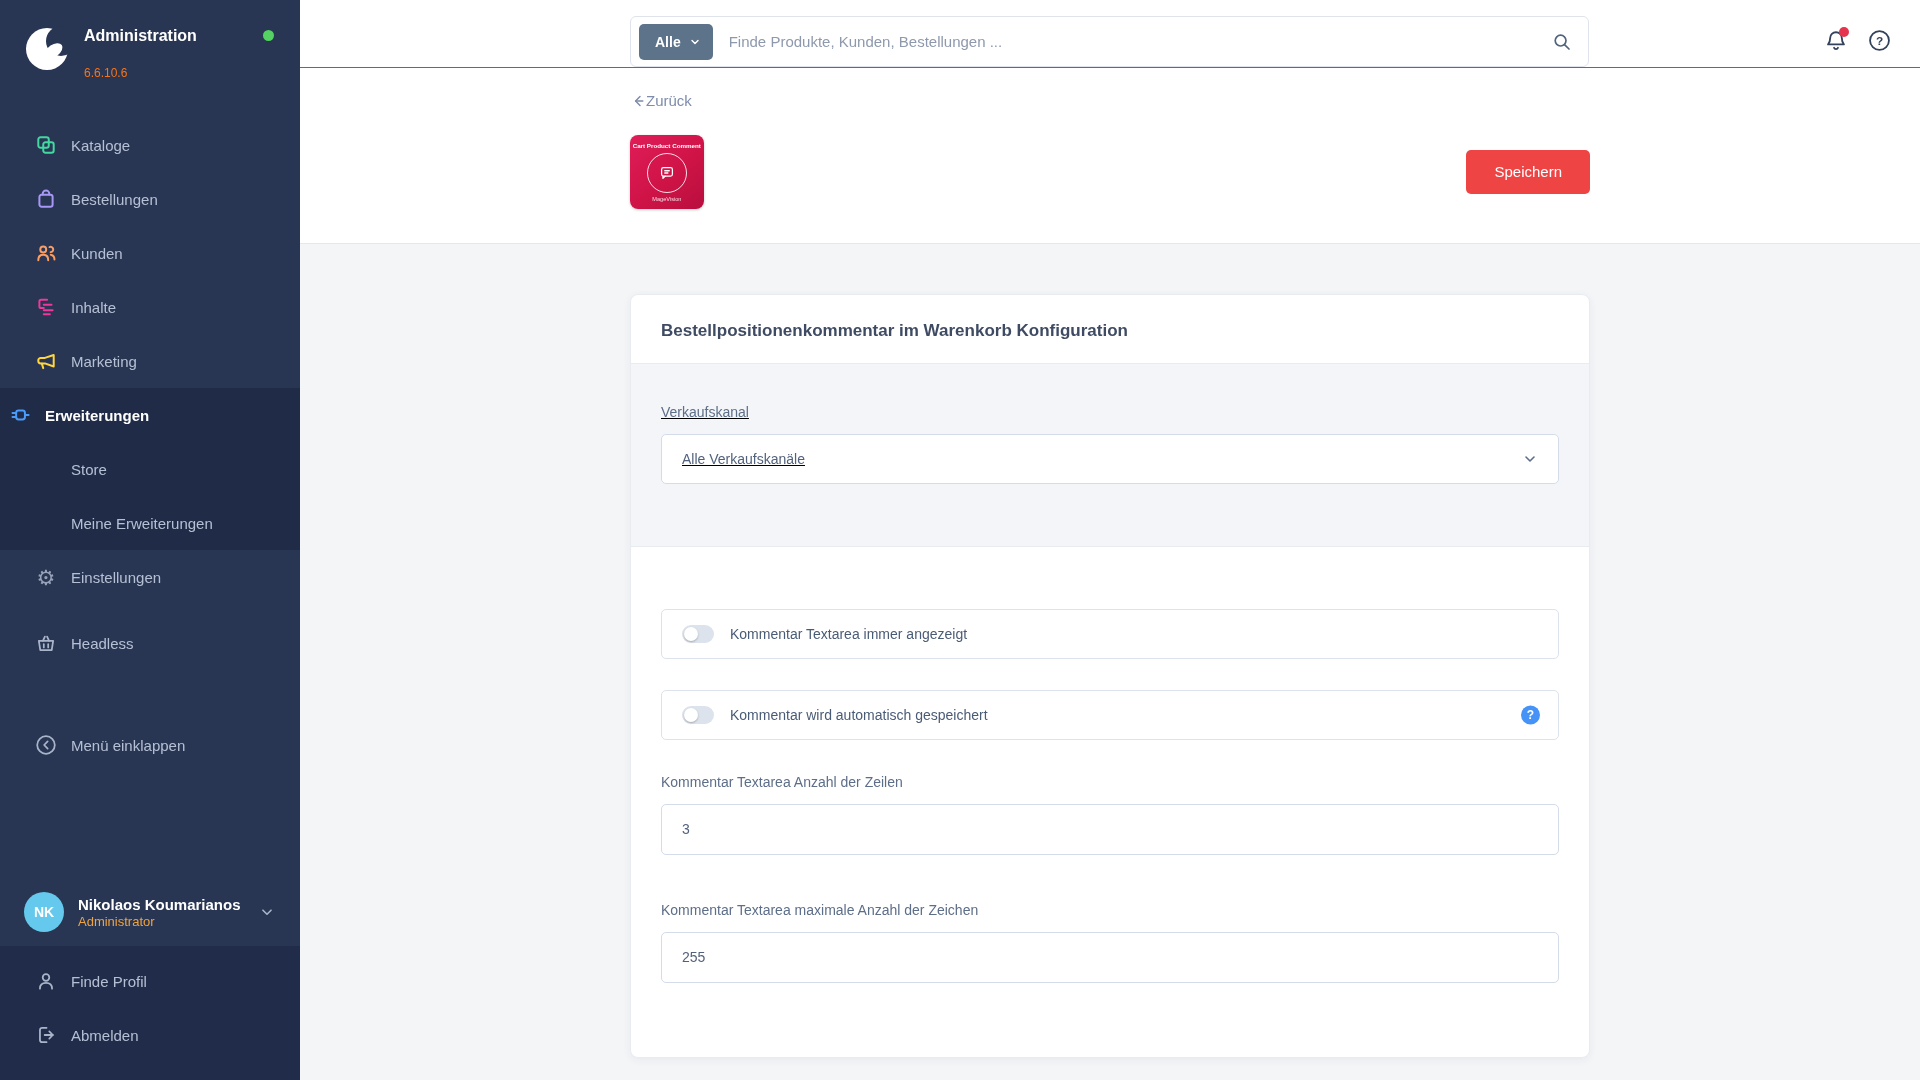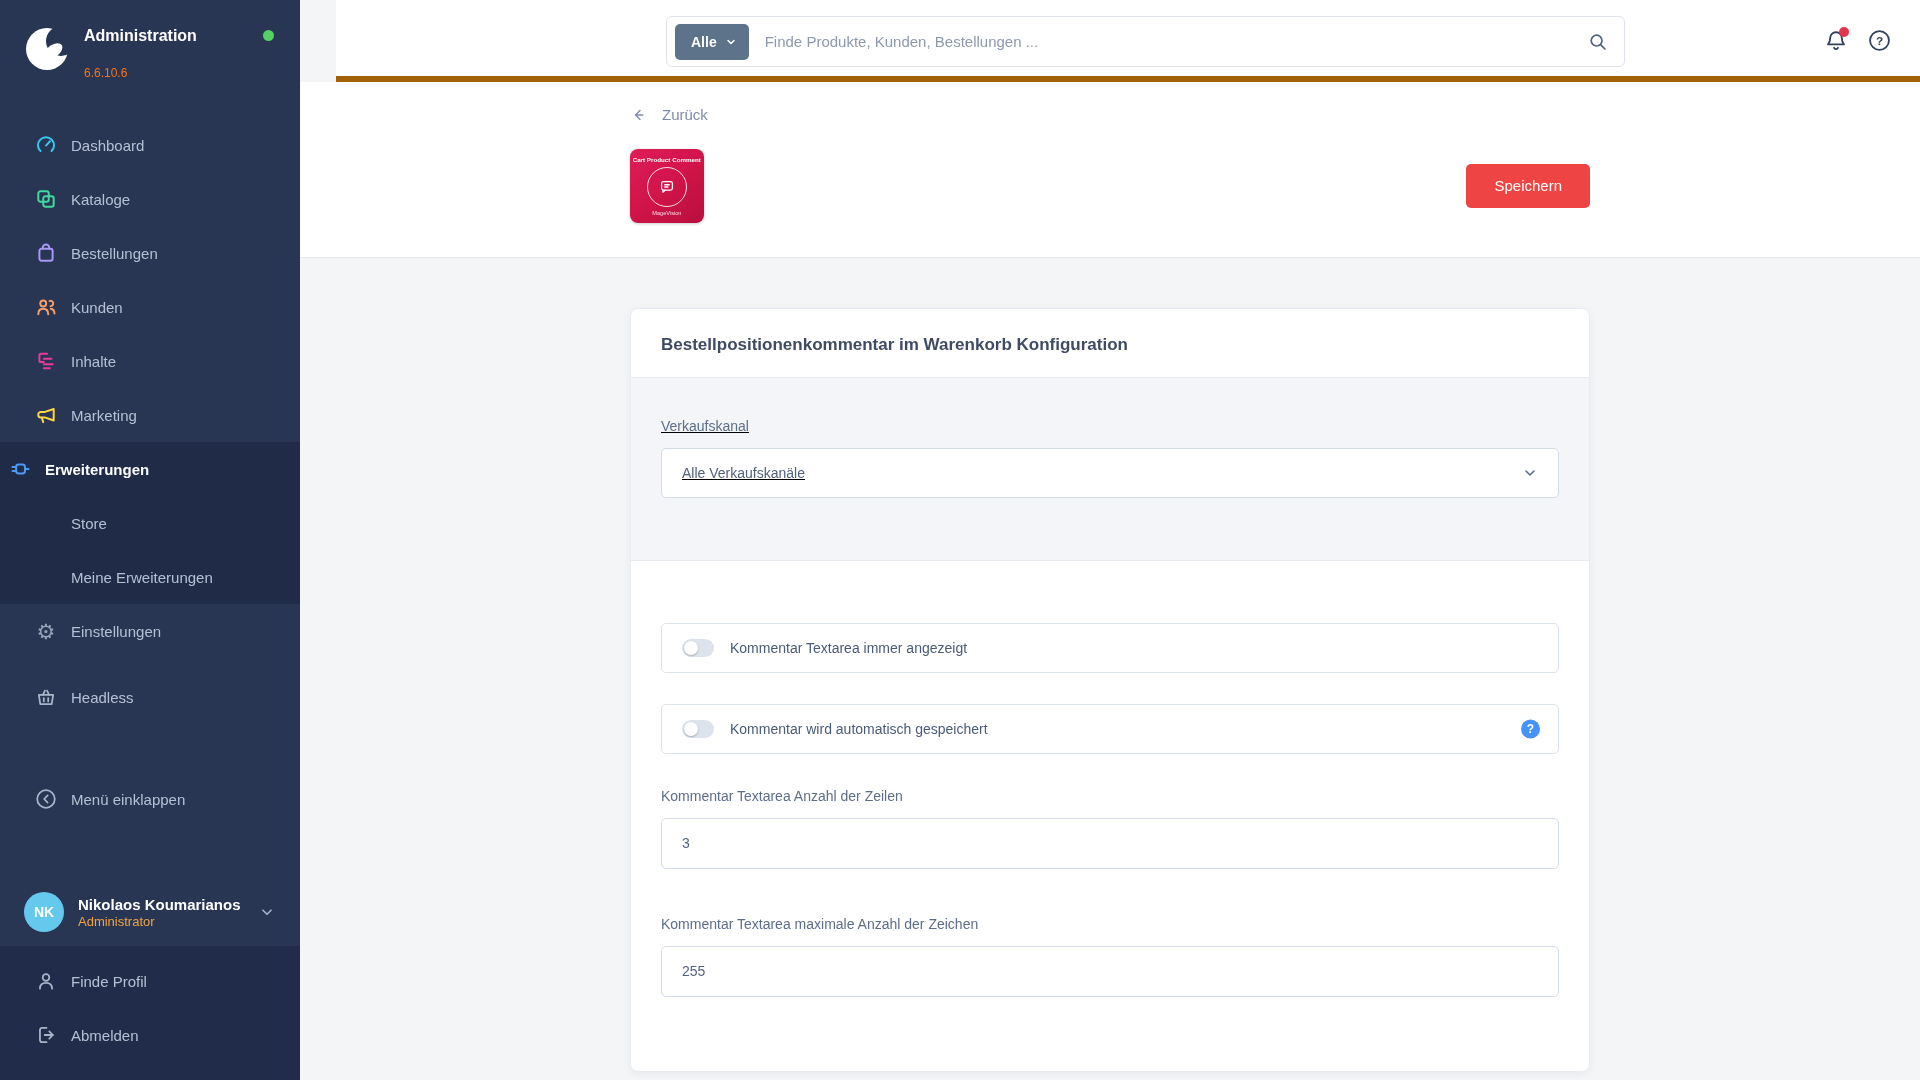--- a/index.html
+++ b/index.html
@@ -37,37 +37,37 @@
     font-size:14px; font-weight:bold; display:flex; align-items:center; justify-content:center; flex:none; }
   .user-name { font-size:15px; font-weight:bold; color:#ffffff; line-height:1.3; }
   .user-role { font-size:13px; color:#f0a33f; }
   .user-chev { margin-left:auto; width:18px; height:18px; }
   .user-menu { background:#202c49; padding:8px 0 18px 0; flex:1; }
   .user-menu .nav-row { height:54px; }
 
   
   .main { flex:1; display:flex; flex-direction:column; height:1080px; }
 
-  .topbar { height:82px; background:#ffffff; border-bottom:6px solid #a16207;
-    display:flex; align-items:center; position:relative; flex:none;margin-left:36px; }
+  .topbar { height:68px; background:#ffffff; border-bottom:1px solid #a16207;
+    display:flex; align-items:center; position:relative; flex:none; }
   .searchbox { position:absolute; left:330px; top:16px; width:959px; height:51px;
     border:1px solid #dfe4ec; border-radius:6px; background:#ffffff;
     display:flex; align-items:center; padding:0 16px 0 8px; }
   .filter-chip { height:36px; background:#5d7389; border-radius:5px; color:#ffffff;
     font-size:14px; font-weight:bold; display:flex; align-items:center; gap:8px;
     padding:0 12px 0 16px; cursor:pointer; flex:none; }
   .search-input { border:none; outline:none; flex:1; margin-left:16px; font-size:15px;
     color:#52627c; font-family:inherit; background:transparent; }
   .search-input::placeholder { color:#8e99ad; }
   .top-icons { position:absolute; right:26px; top:0; height:82px; display:flex; align-items:center; gap:16px; }
   .icon-btn { width:28px; height:28px; cursor:pointer; position:relative; }
 
   .smartbar { background:#ffffff; border-bottom:1px solid #e3e8ee; flex:none; }
   .sb-inner { width:960px; margin:0 auto; padding:24px 0 34px 0; }
-  .back-link { display:inline-flex; align-items:center; gap:16px; color:#7e8cab; font-size:15px; cursor:pointer; }
+  .back-link { display:inline-flex; align-items:center; gap:0; color:#7e8cab; font-size:15px; cursor:pointer; }
   .sb-row { display:flex; align-items:center; margin-top:22px; }
   .plugin-tile { width:74px; height:74px; border-radius:8px; flex:none;
     background:linear-gradient(140deg,#e01d58 0%,#cf1347 55%,#b80f3e 100%);
     display:flex; flex-direction:column; align-items:center; justify-content:space-between;
     padding:7px 4px 5px 4px; box-shadow:0 1px 3px rgba(0,0,0,.2); }
   .pt-top { font-size:8px; transform:scale(.78); color:#ffffff; font-weight:bold; white-space:nowrap; }
   .pt-circle { width:40px; height:40px; border:1px solid rgba(255,255,255,.85); border-radius:50%;
     display:flex; align-items:center; justify-content:center; }
   .pt-bottom { font-size:8px; transform:scale(.7); color:rgba(255,255,255,.85); white-space:nowrap; }
   .sb-titles { margin-left:18px; }
@@ -119,29 +119,20 @@
     <div>
       <div class="app-title">Administration</div>
       <div class="app-version">6.6.10.6</div>
     </div>
     <span class="online-dot"></span>
   </div>
 
   <nav class="menu">
     <div class="nav-row">
       <span class="nicon">
-        <svg width="22" height="22" viewBox="0 0 20 20" fill="none" stroke="#35c7f4" stroke-width="1.8" stroke-linecap="round">
-          <path d="M5 15.5 A7.3 7.3 0 1 1 15 15.5"></path>
-            <path d="M10 10.5 L13.6 6.6"></path>
-        </svg>
-      </span>
-      <span>Dashboard</span>
-    </div>
-    <div class="nav-row">
-      <span class="nicon">
         <svg width="22" height="22" viewBox="0 0 20 20" fill="none" stroke="#41d9a0" stroke-width="1.8" stroke-linejoin="round">
           <rect x="3" y="3" width="9.5" height="9.5" rx="2"></rect>
             <rect x="7.5" y="7.5" width="9.5" height="9.5" rx="2"></rect>
         </svg>
       </span>
       <span>Kataloge</span>
     </div>
     <div class="nav-row">
       <span class="nicon">
         <svg width="22" height="22" viewBox="0 0 20 20" fill="none" stroke="#a797f7" stroke-width="1.8" stroke-linejoin="round" stroke-linecap="round">

